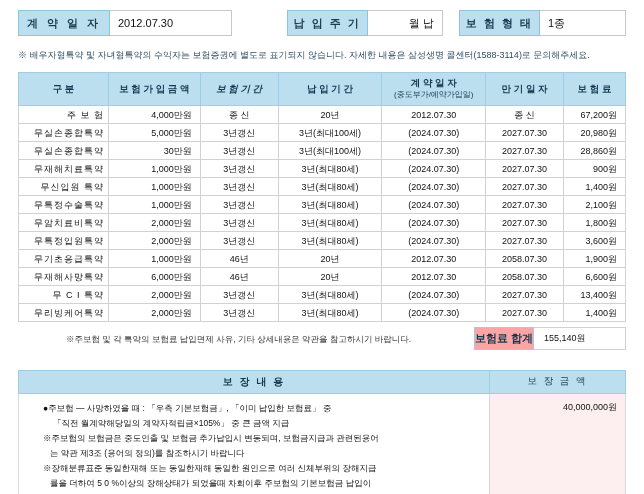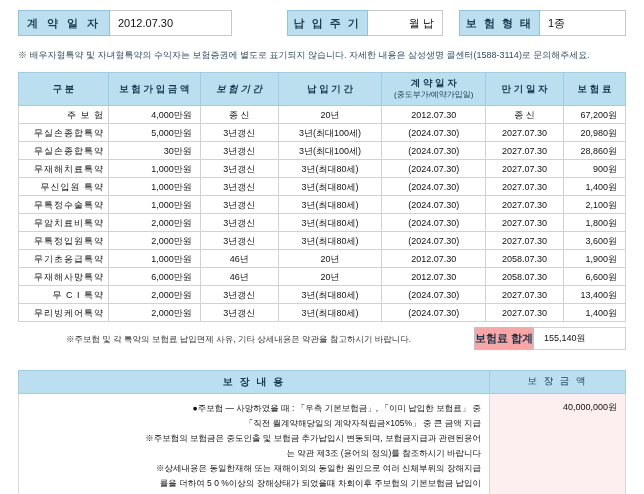--- a/index.html
+++ b/index.html
@@ -160,21 +160,21 @@
     border: 1px solid #d9d9d9;
     border-top: none;
   }
   .cov-text {
     flex: 1 1 auto;
     padding: 7px 8px 8px 8px;
     font-size: 8.5px;
     color: #111;
     line-height: 14px;
   }
-  .cov-text p { margin: 0 0 1px 4px; text-align: right; }
+  .cov-text p { margin: 0 0 1px 16px; }
   .cov-amt {
     width: 136px;
     border-left: 1px solid #d9d9d9;
     background: #fdeef0;
     font-size: 9px;
     color: #111;
     text-align: right;
     padding: 7px 8px 0 4px;
   }
   .indent1 { padding-left: 10px; }
@@ -336,20 +336,20 @@
   <div class="cov-head">
     <div class="c1">보 장 내 용</div>
     <div class="c2">보 장 금 액</div>
   </div>
   <div class="cov-body">
     <div class="cov-text">
       <p>●주보험 — 사망하였을 때 : 「우측 기본보험금」, 「이미 납입한 보험료」 중</p>
       <p class="indent1">「직전 월계약해당일의 계약자적립금×105%」 중  큰  금액  지급</p>
       <p>※주보험의  보험금은  중도인출  및  보험금  추가납입시  변동되며, 보험금지급과  관련된용어</p>
       <p class="indent2">는   약관  제3조 (용어의 정의)를  참조하시기  바랍니다</p>
-      <p>※상세내용은  동일한재해  또는  재해이외의  동일한  원인으로  여러  신체부위의  장해지급</p>
+      <p>※장해분류표준  동일한재해  또는  동일한재해  동일한  원인으로  여러  신체부위의  장해지급</p>
       <p class="indent2">률을  더하여   5 0 %이상의  장해상태가  되었을때  차회이후  주보험의  기본보험금  납입이</p>
 
     </div>
     <div class="cov-amt">40,000,000원</div>
   </div>
 
 </div>
 
 </body></html>

